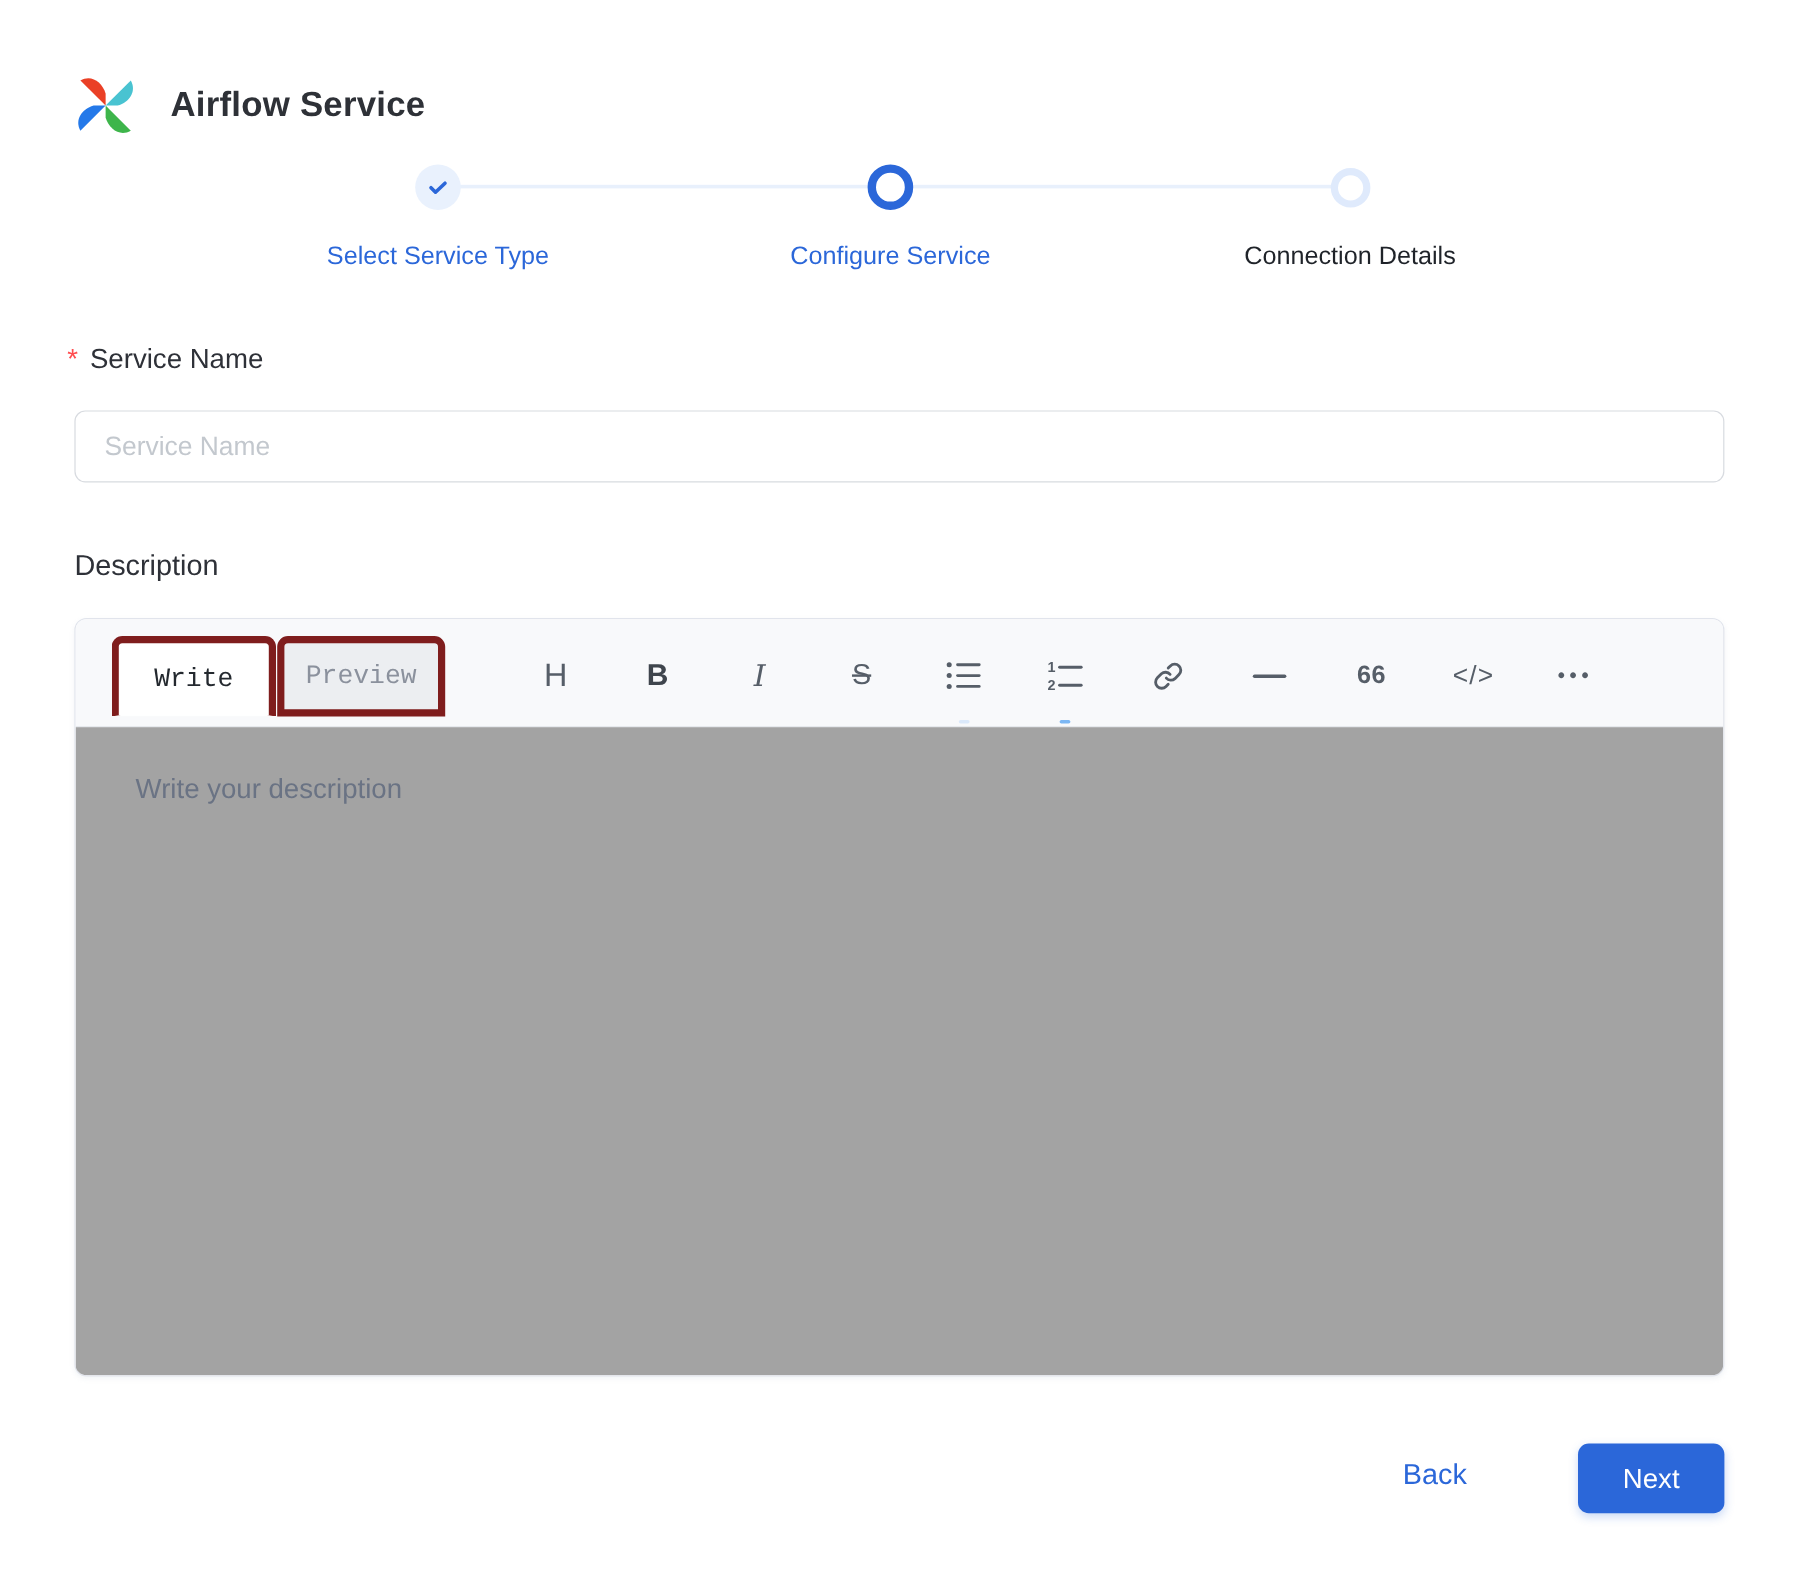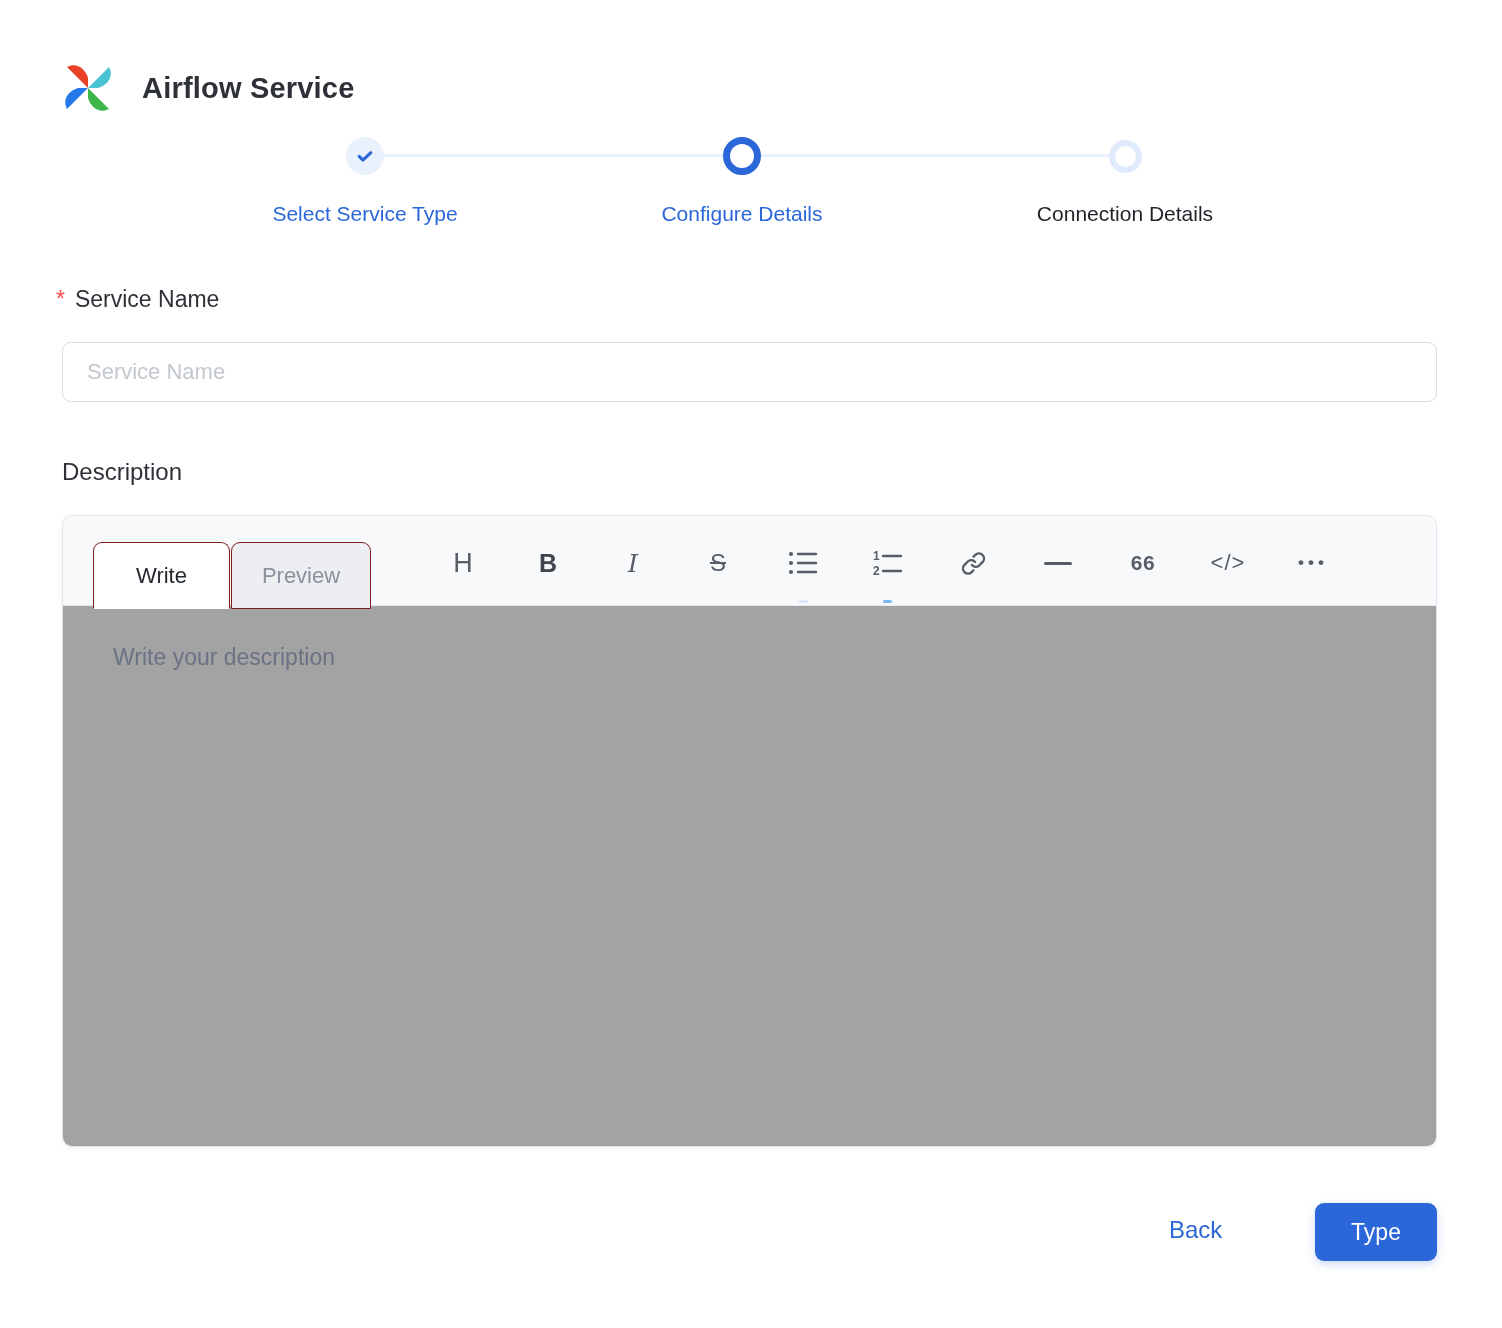--- a/index.html
+++ b/index.html
@@ -49,23 +49,23 @@
   .desc-label { position: absolute; left: 62px; top: 458px; font-size: 24px; font-weight: 500; color: #2e3138; }
 
   
   .editor {
     position: absolute; left: 62px; top: 515px; width: 1375px; height: 632px;
     border: 1px solid #e1e4ec; border-radius: 10px; background: #fff; overflow: hidden;
     box-shadow: 0 2px 4px rgba(160,170,190,.12);
   }
   .toolbar { position: relative; height: 90px; background: #f8f9fb; border-bottom: 1px solid #e6e9ed; }
   .tab {
-    position: absolute; top: 26px; height: 67px; border: 1px solid #7f1d1d;
+    position: absolute; top: 14px; height: 67px; border: 6px solid #7f1d1d;
     border-radius: 9px 9px 0 0; font-size: 22px; display: flex; align-items: center;
-    justify-content: center; z-index: 2; cursor: pointer;
+    justify-content: center; z-index: 2; cursor: pointer; font-family: Liberation Mono, monospace;
   }
   .tab-write { left: 30px; width: 137px; background: #fff; border-bottom: 1px solid #fff; color: #24292f; font-weight: 500; }
   .tab-preview { left: 168px; width: 140px; background: #eceef1; color: #8b919d; }
   .icons { position: absolute; left: 372px; top: 23px; height: 48px; display: flex; align-items: center; gap: 29px; }
   .icon-btn {
     width: 56px; height: 44px; display: flex; align-items: center; justify-content: center;
     color: var(--icon); background: transparent; border: none; cursor: pointer; padding: 0; font-family: inherit;
   }
   .g-heading { font-size: 27px; font-weight: 400; }
   .g-bold { font-size: 25px; font-weight: 800; color: #3f454d; }
@@ -124,21 +124,21 @@
           </svg>
         </div>
       </div>
       <div class="step-label blue">Select Service Type</div>
     </div>
 
     <div class="step step-2">
       <div class="circle-row">
         <div class="circle-active"></div>
       </div>
-      <div class="step-label blue">Configure Details</div>
+      <div class="step-label blue">Configure Service</div>
     </div>
 
     <div class="step step-3">
       <div class="circle-row">
         <div class="circle-pending"></div>
       </div>
       <div class="step-label dark">Connection Details</div>
     </div>
   </div>
 
@@ -214,15 +214,15 @@
       <div class="dash dash-ul"></div>
       <div class="dash dash-ol"></div>
     </div>
 
     <div class="editor-body">
       <textarea class="md-area" placeholder="Write your description" style=""></textarea>
     </div>
   </div>
 
   <button class="back-link">Back</button>
-  <button class="next-btn">Type</button>
+  <button class="next-btn">Next</button>
 
 </div>
 
 </body></html>

